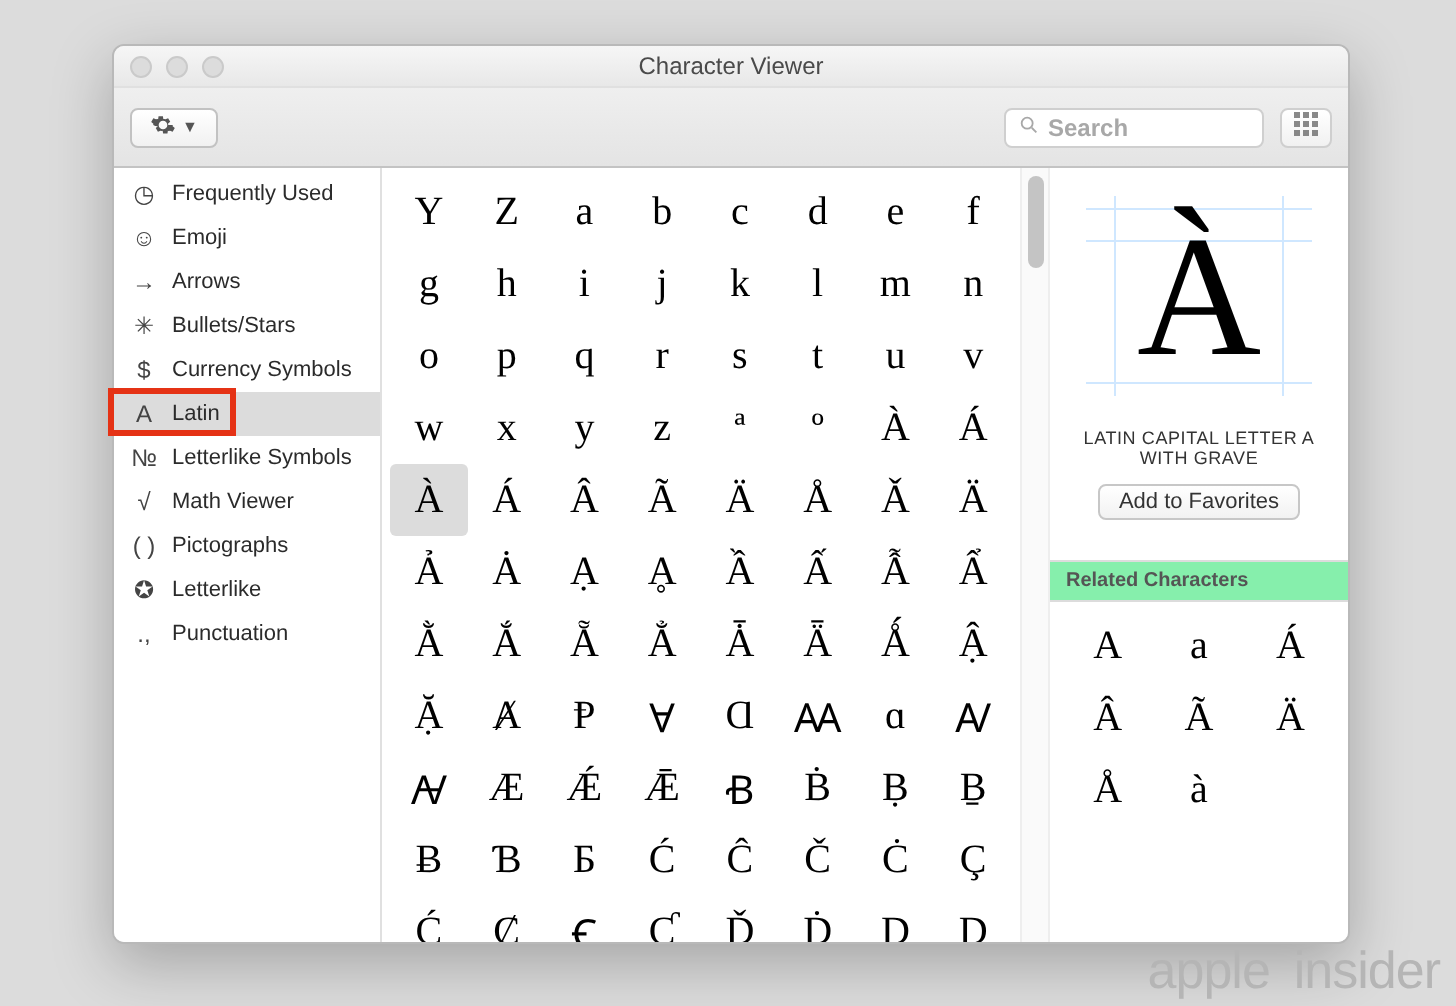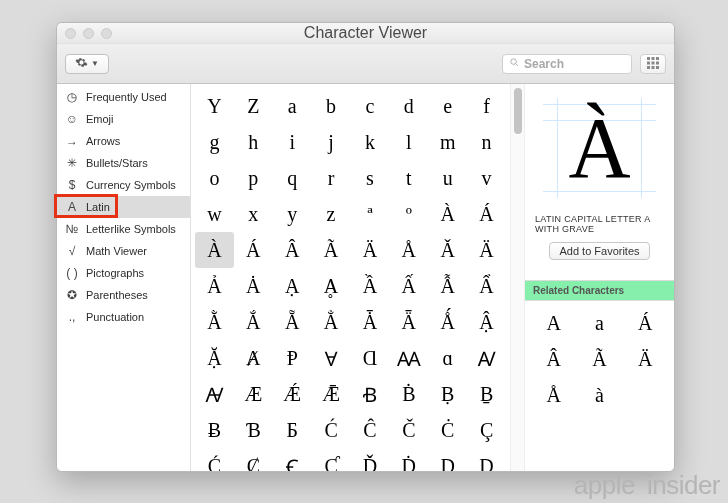--- a/index.html
+++ b/index.html
@@ -45,21 +45,21 @@
     border-bottom: 1px solid #e0e0e0;
     display: flex;
     align-items: center;
     position: relative;
     flex-shrink: 0;
   }
   .traffic { display:flex; gap:7px; margin-left:8px; }
   .tl { width:11px; height:11px; border-radius:50%; background:#dcdcdc; border:1px solid #cacaca; }
   .title {
     position:absolute; left:0; right:0; text-align:center;
-    font-size:16px; color:#4a4a4a;
+    font-size:12px; color:#4a4a4a;
   }
   
   .toolbar {
     height: 40px;
     background: linear-gradient(#efefef,#e4e4e4);
     border-bottom: 1px solid #c3c3c3;
     display:flex;
     align-items:center;
     padding: 0 8px;
     flex-shrink:0;
@@ -150,21 +150,21 @@
   }
   .glyph-box {
     height:130px; display:flex; align-items:center; justify-content:center;
     position:relative;
   }
   .guide { position:absolute; background:#cfe7ff; }
   .guide.h { height:1px; left:18px; right:18px; }
   .guide.v { width:1px; top:14px; bottom:16px; }
   .big-glyph { font-size:86px; font-family:"Times New Roman",serif; color:#000; position:relative; z-index:2; line-height:.9; }
   .char-name {
-    font-size:9px; color:#333; padding:0 10px 8px;
+    font-size:9px; color:#333; text-align:center; padding:0 10px 8px;
     letter-spacing:.3px;
   }
   .fav-btn {
     margin:0 auto 20px; font-size:11px; padding:2px 9px;
     background:linear-gradient(#ffffff,#f2f2f2);
     border:1px solid #c7c7c7; border-radius:4px; color:#333;
     display:block; width:fit-content;
   }
   .related-head {
     background:#86efac; border-top:1px solid #dcdcdc; border-bottom:1px solid #dcdcdc;
@@ -261,21 +261,21 @@
         <div class="sb-item">
           <span class="sb-icon">√</span>
           <span>Math Viewer</span>
         </div>
         <div class="sb-item">
           <span class="sb-icon">( )</span>
           <span>Pictographs</span>
         </div>
         <div class="sb-item">
           <span class="sb-icon">✪</span>
-          <span>Parentheses</span>
+          <span>Letterlike</span>
         </div>
         <div class="sb-item">
           <span class="sb-icon">.,</span>
           <span>Punctuation</span>
         </div>
       </div>
 
     <div class="grid-wrap">
       <div class="char-grid" id="char-grid">
           <div class="ch">Y</div>

